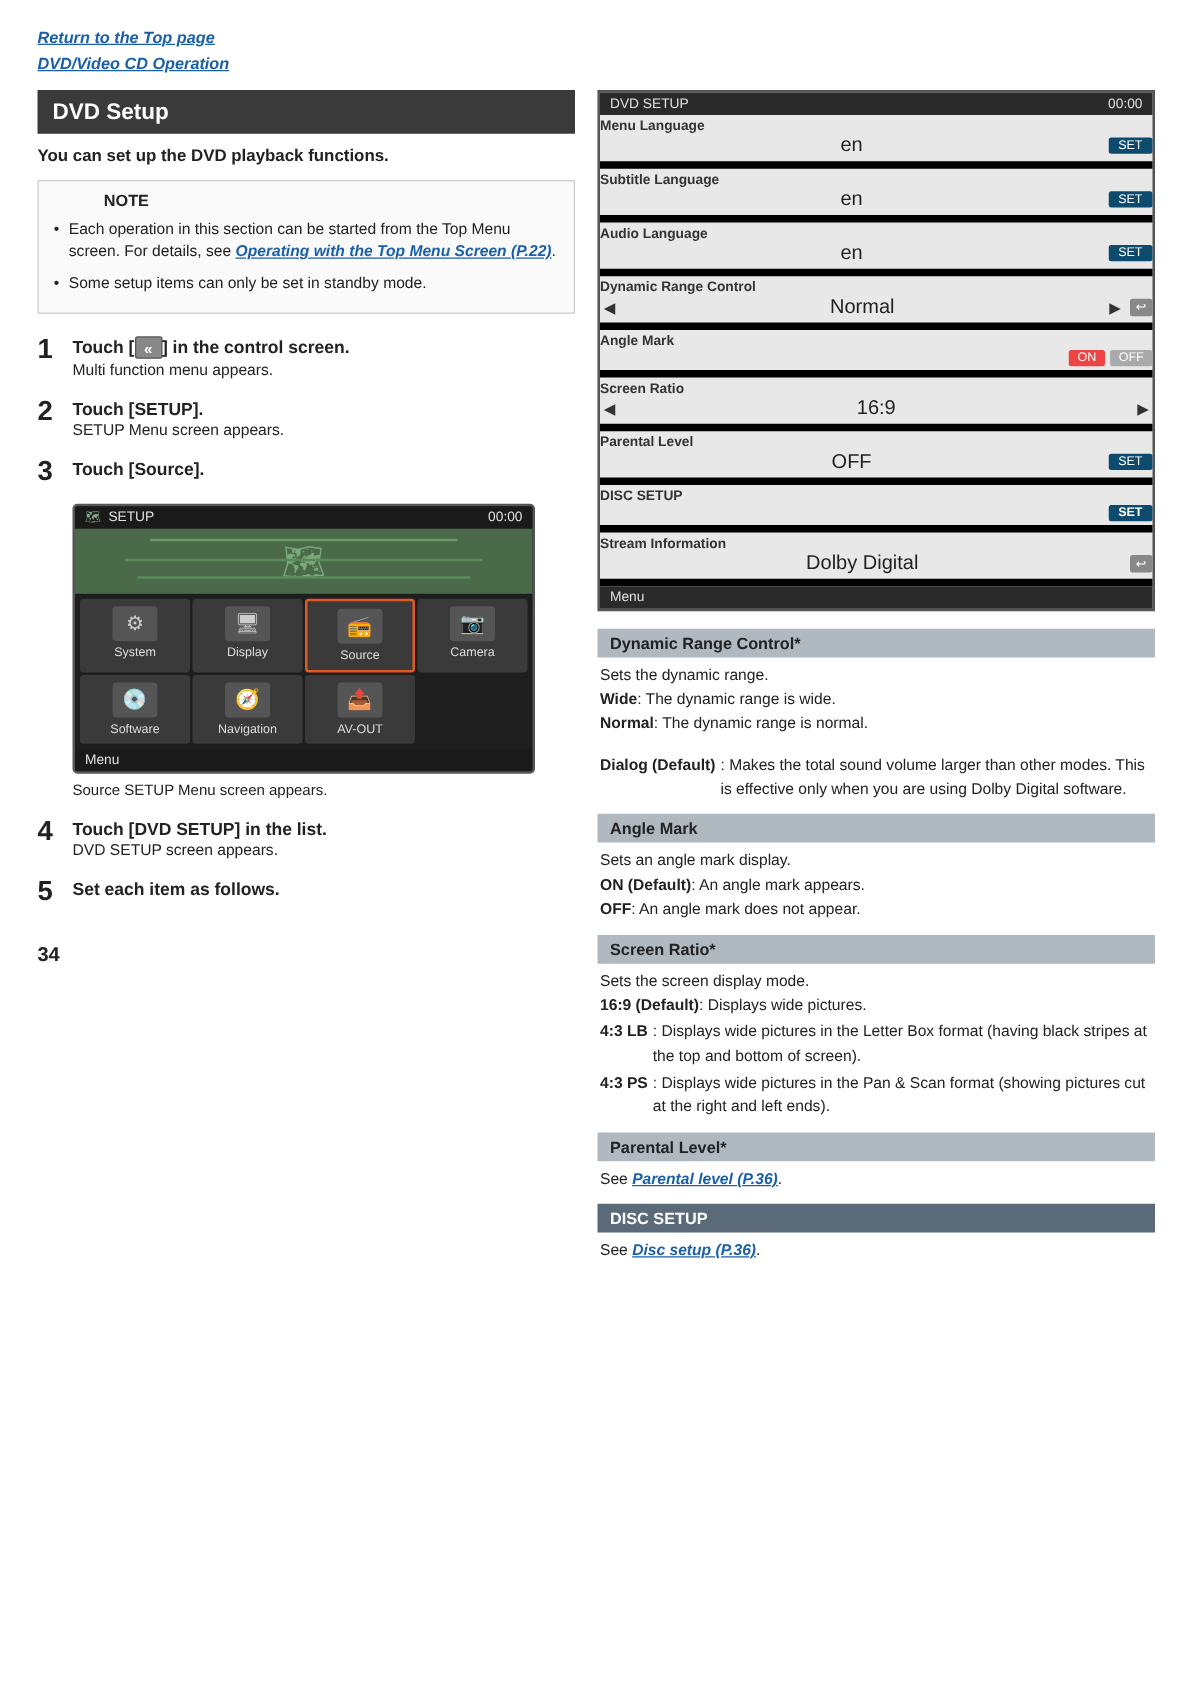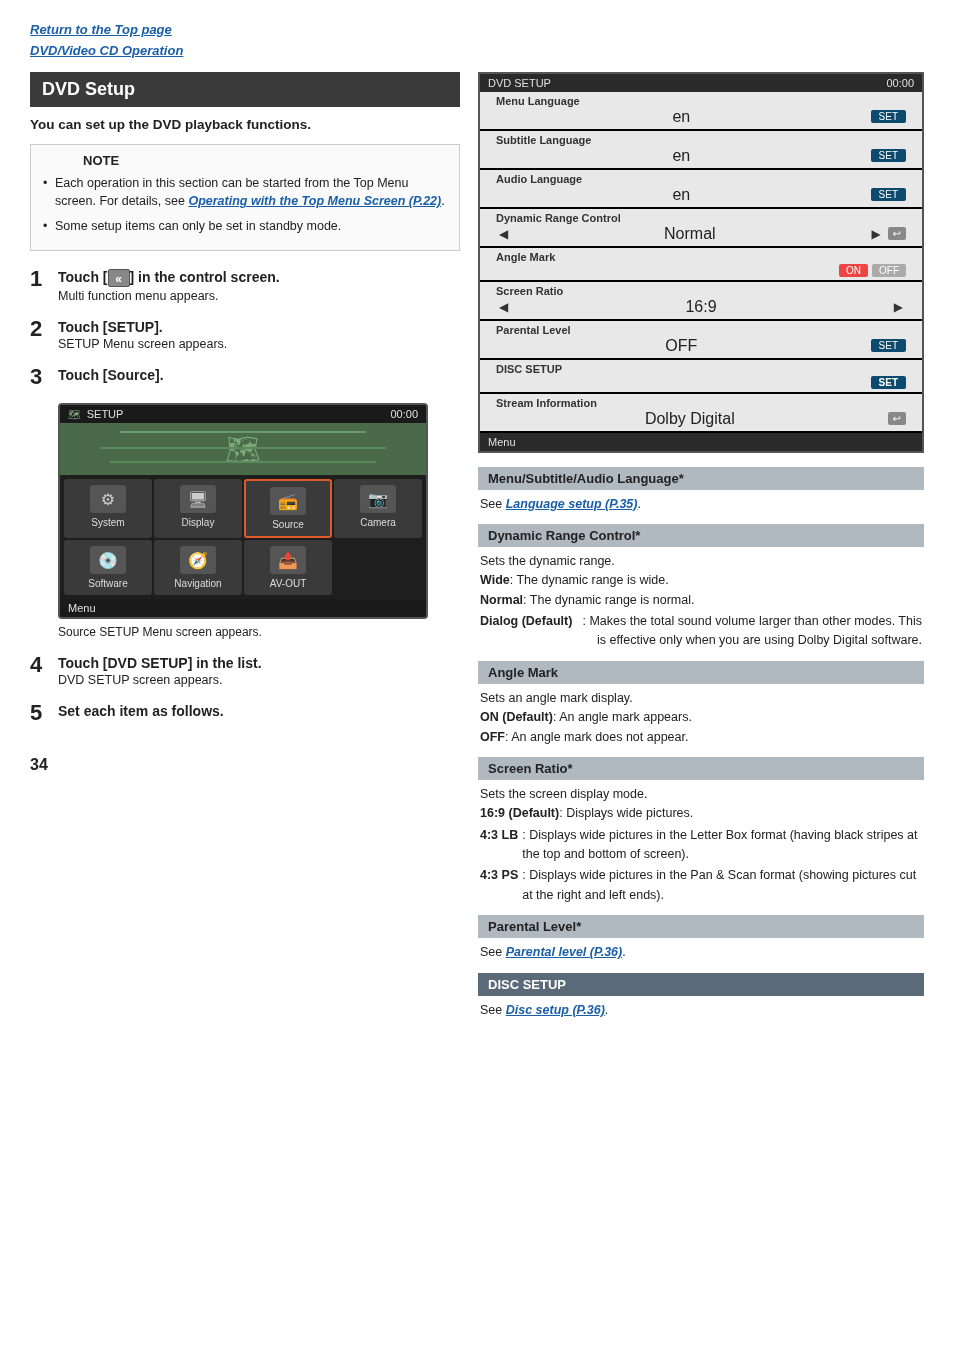--- a/index.html
+++ b/index.html
@@ -188,22 +188,22 @@
     }
     .dvd-setup-header {
       background: #2a2a2a;
       color: #e0e0e0;
       font-size: 11px;
       padding: 3px 8px;
       display: flex;
       justify-content: space-between;
     }
     .dvd-row {
-      border-bottom: 2px solid #000000;
-      padding: 3px 16px;
+      border-bottom: 6px solid #000000;
+      padding: 3px 0;
       font-size: 11.5px;
     }
     .dvd-row-label {
       font-size: 11px;
       color: #333;
       font-weight: bold;
     }
     .dvd-row-value {
       display: flex;
       align-items: center;
@@ -488,34 +488,28 @@
       <div class="dvd-row">
         <div class="dvd-row-label">Stream Information</div>
         <div class="dvd-row-value">
           <span class="val-text">Dolby Digital</span>
           <span style="background:#888;color:#fff;font-size:10px;padding:1px 5px;border-radius:2px;cursor:pointer;">↩</span>
         </div>
       </div>
       <div class="dvd-footer">Menu</div>
     </div>
 
-    <div>
-      <div class="content-section-header">Menu/Subtitle/Audio Language*</div>
-      <div class="content-body">
-        See <a href="#">Language setup (P.35)</a>.
-      </div>
-    </div>
 
     <div>
       <div class="content-section-header">Dynamic Range Control*</div>
       <div class="content-body">
         <span>Sets the dynamic range.</span><br>
         <span><span class="bold-label">Wide</span><span>: The dynamic range is wide.</span></span><br>
         <span><span class="bold-label">Normal</span><span>: The dynamic range is normal.</span></span><br>
-        <span style="display:flex; margin-top:2px;text-align:right;">
+        <span style="display:flex; margin-top:14px;">
           <span class="bold-label" style="white-space:nowrap;">Dialog (Default)</span>
           <span style="margin-left:4px; display:inline-block;">: Makes the total sound volume larger than other modes. This is effective only when you are using Dolby Digital software.</span>
         </span>
       </div>
     </div>
 
     <div>
       <div class="content-section-header">Angle Mark</div>
       <div class="content-body">
         <span>Sets an angle mark display.</span><br>

